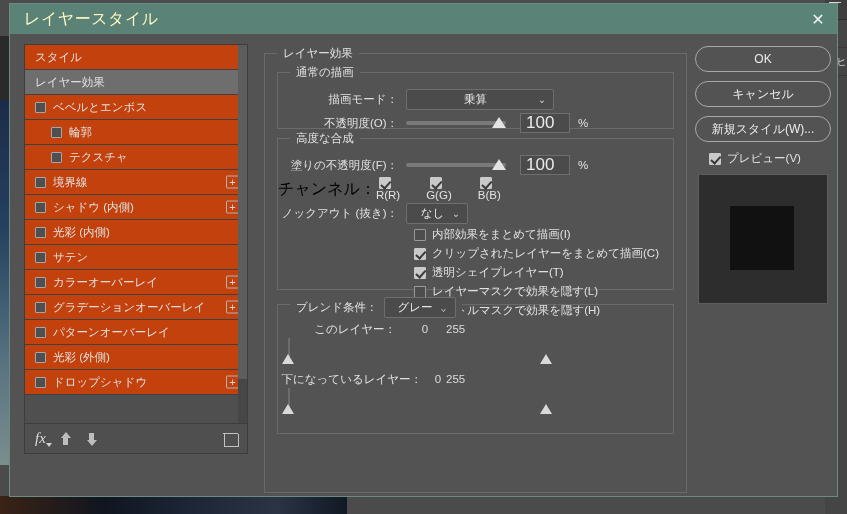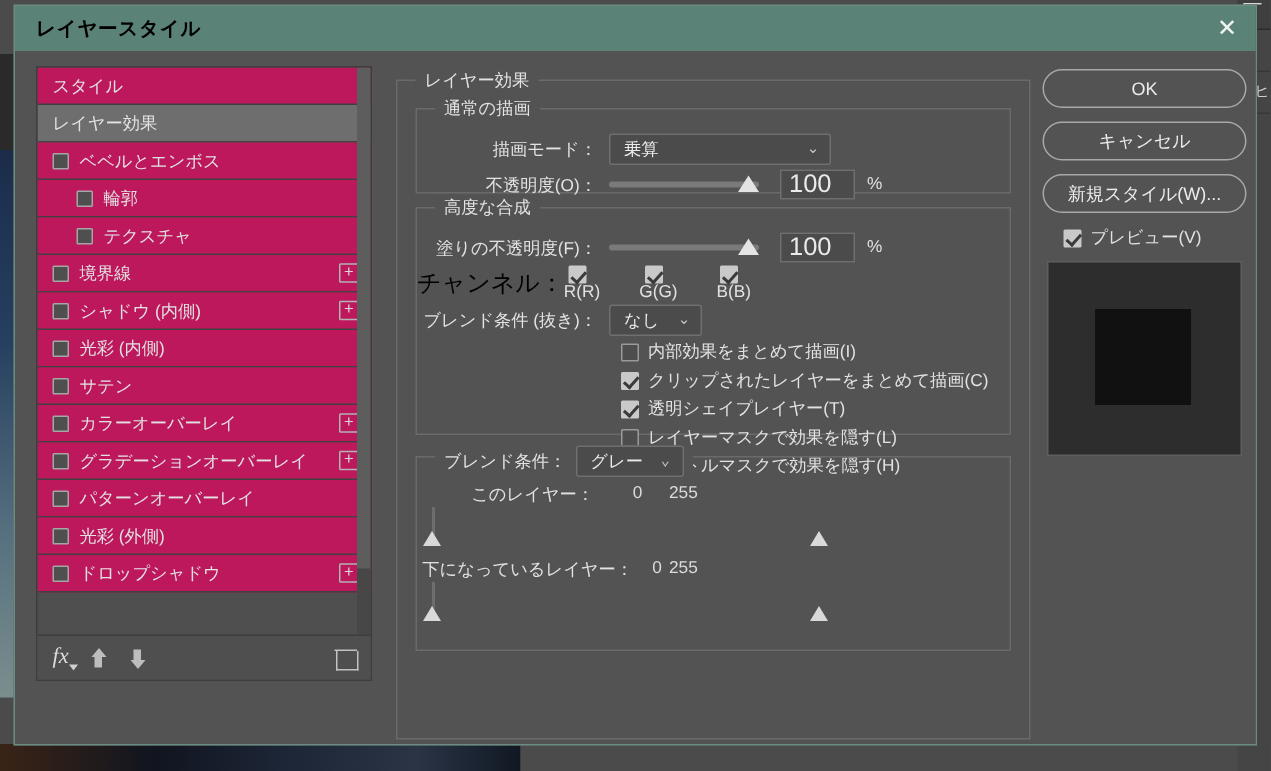--- a/index.html
+++ b/index.html
@@ -46,42 +46,42 @@
   
   #dialog {
     position: absolute; left: 9px; top: 3px; width: 829px; height: 494px;
     background: #535353; border: 1px solid #6a8c82;
     display: flex; flex-direction: column;
   }
   #titlebar {
     height: 30px; background: #5b8276; display: flex; align-items: center;
     padding: 0 4px 0 14px; flex: 0 0 auto;
   }
-  #titlebar .title { color: #000000; font-size: 13px; letter-spacing: .5px; font-weight: bold; }
+  #titlebar .title { color: #fef9c3; font-size: 16px; letter-spacing: .5px; }
   #titlebar .spacer { flex: 1 1 auto; }
   #close-btn {
     width: 30px; height: 28px; color: #eef5f2; font-size: 16px;
     display: flex; align-items: center; justify-content: center; cursor: pointer;
   }
 
   #dlg-body {
     flex: 1 1 auto; background: #535353; display: flex; padding: 8px 0 0 0;
   }
 
   
   #left-col { width: 238px; flex: 0 0 auto; padding: 2px 0 0 14px; }
   #style-list-frame {
     width: 224px; height: 410px; border: 1px solid #3d3d3d; background: #4f4f4f;
     display: flex; flex-direction: column;
   }
   #style-list { flex: 1 1 auto; position: relative; overflow: hidden; }
   .sl-row {
     height: 25px; display: flex; align-items: center; position: relative;
     border-bottom: 1px solid #404040; padding-right: 6px;
-    font-size: 11.5px; color: #e2e2e2; cursor: pointer; background: #be185d;
+    font-size: 11.5px; color: #e2e2e2; cursor: pointer; background: #c2410c;
   }
   .sl-row.header { padding-left: 10px; color: #e2e2e2; }
   .sl-row.selected { background: #6e6e6e; }
   .sl-row .cb {
     width: 11px; height: 11px; border: 1px solid #a6a6a6; background: #4f4f4f;
     margin-right: 7px; flex: 0 0 auto; border-radius: 1px;
   }
   .sl-row .lbl { white-space: nowrap; }
   .sl-row.indent0 { padding-left: 10px; }
   .sl-row.indent1 { padding-left: 26px; }
@@ -149,21 +149,21 @@
   .frow { display: flex; align-items: center; height: 24px; }
   .frow .flabel {
     width: 128px; text-align: right; padding-right: 8px; font-size: 11.5px;
     color: #e2e2e2; white-space: nowrap; flex: 0 0 auto;
   }
   .sel {
     height: 21px; background: #4b4b4b; border: 1px solid #6f6f6f; border-radius: 2px;
     display: flex; align-items: center; padding: 0 4px 0 9px; color: #eaeaea;
     font-size: 11.5px; cursor: pointer; position: relative;
   }
-  .sel .cv { flex: 1 1 auto; white-space: nowrap; }
+  .sel .cv { flex: 1 1 auto; white-space: nowrap; text-align: center; }
   .sel .chev { width: 14px; text-align: center; color: #c9c9c9; font-size: 10px; }
   #sel-blend-mode { width: 148px; }
   #sel-knockout { width: 62px; }
   #sel-blend-cond { width: 72px; }
 
   .slider-track {
     width: 100px; height: 4px; background: #7a7a7a; border-radius: 2px; position: relative;
   }
   .slider-knob {
     position: absolute; right: -7px; top: -4px; width: 0; height: 0;
@@ -380,21 +380,21 @@
                   <span class="cbx-label">G(G)</span>
                 </span>
                 <span class="cgroup">
                   <span class="cbx on"></span>
                   <span class="cbx-label">B(B)</span>
                 </span>
               </span>
           </div>
 
           <div class="frow">
-            <span class="flabel">ブレンド条件 (抜き)：</span>
+            <span class="flabel">ノックアウト (抜き)：</span>
             <span class="sel" id="sel-knockout">
               <span class="cv">なし</span>
               <span class="chev">⌄</span>
             </span>
           </div>
 
           <div id="adv-options">
               <div class="optrow">
                 <span class="cbx"></span>
                 <span class="cbx-label">内部効果をまとめて描画(I)</span>

